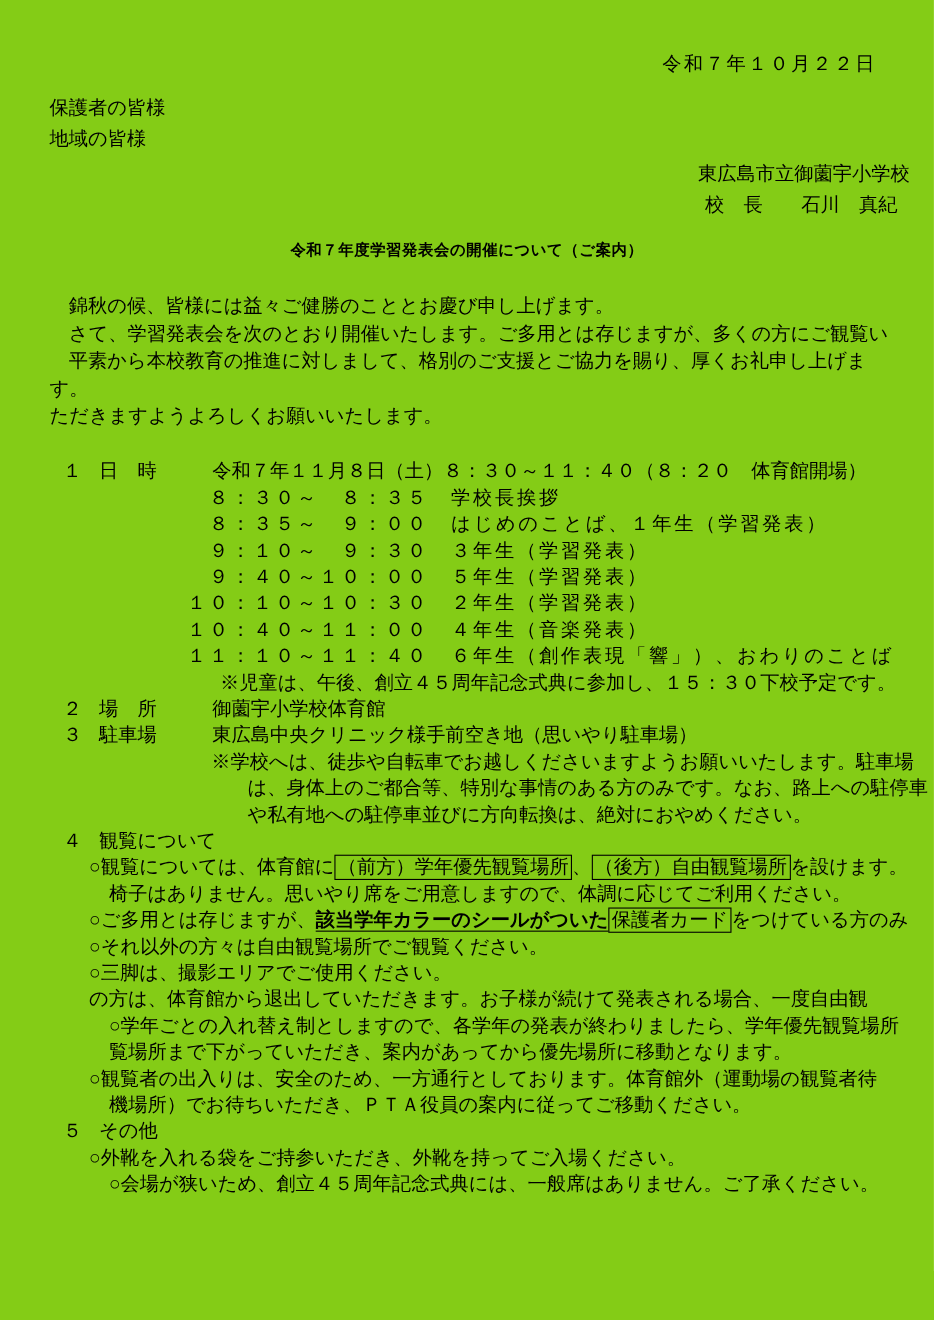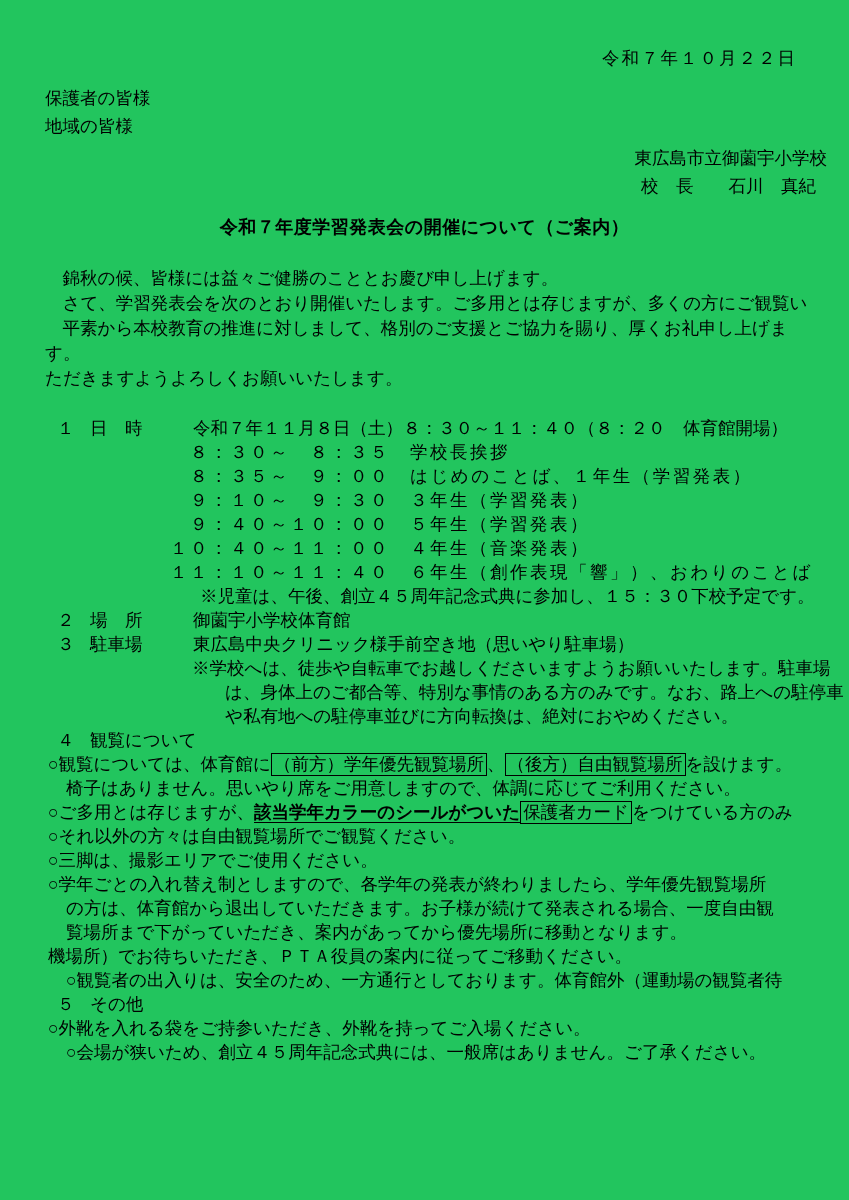--- a/index.html
+++ b/index.html
@@ -2,21 +2,21 @@
 <html><head>
 <meta charset="utf-8">
 <style>
   * { margin: 0; padding: 0; box-sizing: border-box; }
   html, body { background: #ffffff; }
   .page {
     position: relative;
     width: 849px;
     height: 1200px;
     margin: 0 auto;
-    background: #22c55e;
+    background: #84cc16;
     color: #000000;
     font-family: "Liberation Serif", "DejaVu Serif", serif;
     font-size: 17.5px;
     line-height: 24px;
     overflow: hidden;
   }
   .date-line {
     margin-top: 44px;
     padding-right: 52px;
     text-align: right;
@@ -26,39 +26,39 @@
   .recipients { margin-top: 12px; margin-left: 45px; }
   .recipients > div { line-height: 28px; }
   .sender { margin-top: 4px; text-align: right; }
   .sender-school { padding-right: 22px; line-height: 28px; }
   .sender-principal { padding-right: 33px; line-height: 28px; }
   .doc-title {
     margin-top: 14px;
     text-align: center;
     font-family: "Liberation Sans", "DejaVu Sans", sans-serif;
     font-weight: bold;
-    font-size: 18px;
+    font-size: 14px;
     line-height: 26px;
     letter-spacing: 0.5px;
   }
   .greeting { margin-top: 26px; margin-left: 45px; margin-right: 40px; }
   .greeting > div { line-height: 25px; white-space: pre-wrap; }
   .sec-row { display: flex; padding-left: 57px; margin-right: 30px; line-height: 24px; }
   .sec-row.first { margin-top: 25px; }
   .sec-num { width: 33px; flex: 0 0 33px; }
   .sec-label { width: 103px; flex: 0 0 103px; white-space: pre; }
   .sec-label.narrow { width: auto; flex: 0 1 auto; }
   .sec-content { flex: 1; white-space: pre; }
   .schedule { margin-left: 170px; }
   .schedule > div { line-height: 24px; white-space: pre; letter-spacing: 2.5px; }
   .note-1 { margin-left: 200px; line-height: 24px; white-space: pre; }
   .note-3 { margin-left: 192px; margin-right: 30px; }
   .note-3 > div { line-height: 24px; white-space: pre; }
   .note-3 > div:not(:first-child) { padding-left: 33px; }
-  .citem { margin-left: 48px; margin-right: 30px; line-height: 24px; }
+  .citem { margin-left: 81px; margin-right: 30px; line-height: 24px; }
   .citem .cont { padding-left: 18px; }
   .citem.hang > div:not(:first-child) { padding-left: 18px; }
   .citem > div { line-height: 24px; white-space: pre; }
   .boxed {
     display: inline-block;
     border: 1.5px solid #000000;
     padding: 0 2px;
     line-height: 21px;
   }
   .underlined { border-bottom: 1.5px solid #000000; font-weight: bold; }
@@ -92,20 +92,21 @@
   <div class="sec-row first">
     <span class="sec-num">１</span>
     <span class="sec-label">日　時</span>
     <span class="sec-content">令和７年１１月８日（土）８：３０～１１：４０（８：２０　体育館開場）</span>
   </div>
   <div class="schedule">
       <div>　８：３０～　８：３５　学校長挨拶</div>
       <div>　８：３５～　９：００　はじめのことば、１年生（学習発表）</div>
       <div>　９：１０～　９：３０　３年生（学習発表）</div>
       <div>　９：４０～１０：００　５年生（学習発表）</div>
+      <div>１０：１０～１０：３０　２年生（学習発表）</div>
       <div>１０：４０～１１：００　４年生（音楽発表）</div>
       <div>１１：１０～１１：４０　６年生（創作表現「響」）、おわりのことば</div>
     </div>
   <div class="note-1">※児童は、午後、創立４５周年記念式典に参加し、１５：３０下校予定です。</div>
 
   <div class="sec-row">
     <span class="sec-num">２</span>
     <span class="sec-label">場　所</span>
     <span class="sec-content">御薗宇小学校体育館</span>
   </div>
@@ -131,27 +132,27 @@
     <div class="cont">椅子はありません。思いやり席をご用意しますので、体調に応じてご利用ください。</div>
   </div>
 
   <div class="citem">
     <div><span>○ご多用とは存じますが、</span><span class="underlined">該当学年カラーのシールがついた</span><span class="boxed">保護者カード</span><span>をつけている方のみ</span></div>
   </div>
 
   <div class="citem">○それ以外の方々は自由観覧場所でご観覧ください。</div>
   <div class="citem">○三脚は、撮影エリアでご使用ください。</div>
   <div class="citem hang">
+      <div>の方は、体育館から退出していただきます。お子様が続けて発表される場合、一度自由観</div>
       <div>○学年ごとの入れ替え制としますので、各学年の発表が終わりましたら、学年優先観覧場所</div>
-      <div>の方は、体育館から退出していただきます。お子様が続けて発表される場合、一度自由観</div>
       <div>覧場所まで下がっていただき、案内があってから優先場所に移動となります。</div>
     </div>
   <div class="citem hang">
+      <div>○観覧者の出入りは、安全のため、一方通行としております。体育館外（運動場の観覧者待</div>
       <div>機場所）でお待ちいただき、ＰＴＡ役員の案内に従ってご移動ください。</div>
-      <div>○観覧者の出入りは、安全のため、一方通行としております。体育館外（運動場の観覧者待</div>
     </div>
 
   <div class="sec-row">
     <span class="sec-num">５</span>
     <span class="sec-label narrow">その他</span>
   </div>
   <div class="citem hang">
       <div>○外靴を入れる袋をご持参いただき、外靴を持ってご入場ください。</div>
       <div>○会場が狭いため、創立４５周年記念式典には、一般席はありません。ご了承ください。</div>
     </div>

